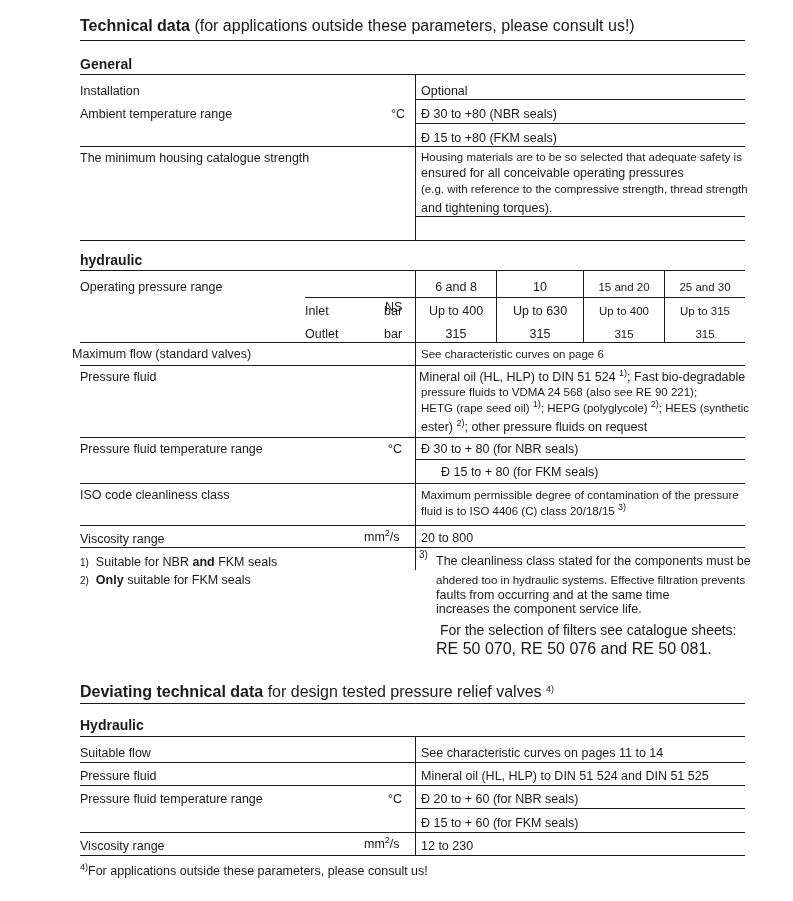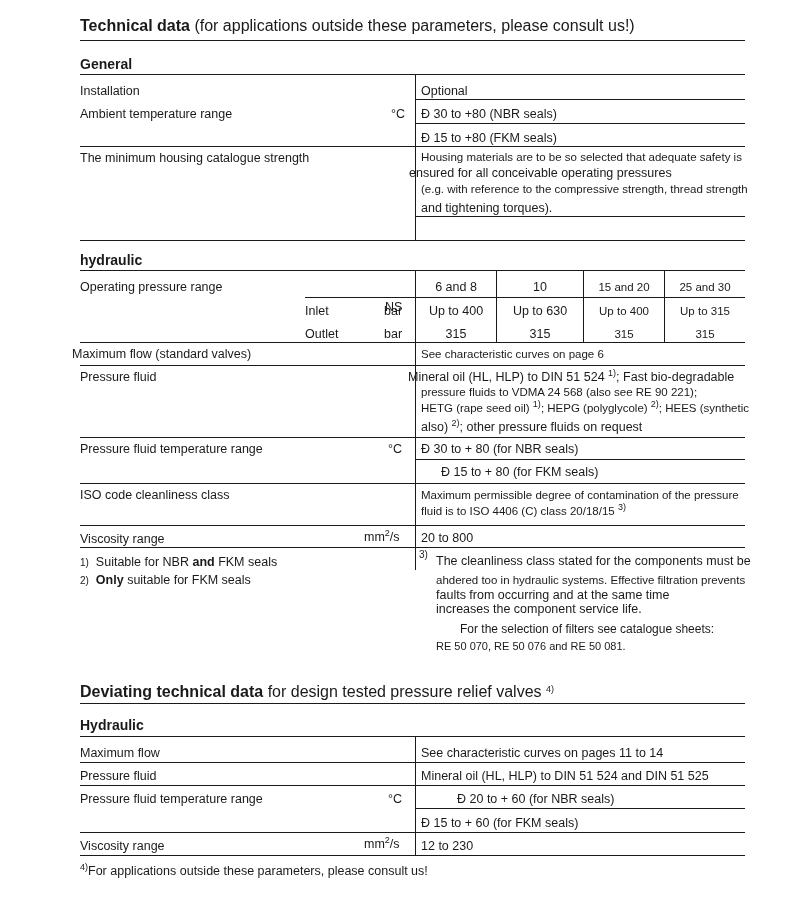--- a/index.html
+++ b/index.html
@@ -35,21 +35,21 @@
 
 <div class="abs" style="left:80px; top:107px;">Ambient temperature range</div>
 <div class="abs" style="left:391px; top:107px;">°C</div>
 <div class="abs" style="left:421px; top:107px;">Ð 30 to +80 (NBR seals)</div>
 <div class="hline" style="left:415px; top:123px; width:330px;"></div>
 <div class="abs" style="left:421px; top:131px;">Ð 15 to +80 (FKM seals)</div>
 <div class="hline" style="left:80px; top:146px; width:665px;"></div>
 
 <div class="abs" style="left:80px; top:151px;">The minimum housing catalogue strength</div>
 <div class="abs small" style="left:421px; top:151px;">Housing materials are to be so selected that adequate safety is</div>
-<div class="abs" style="left:409px; top:166px;text-align:right;">ensured for all conceivable operating pressures</div>
+<div class="abs" style="left:421px; top:166px;text-align:right;">ensured for all conceivable operating pressures</div>
 <div class="abs small" style="left:421px; top:183px;">(e.g. with reference to the compressive strength, thread strength</div>
 <div class="abs" style="left:421px; top:201px;">and tightening torques).</div>
 <div class="hline" style="left:415px; top:216px; width:330px;"></div>
 <div class="hline" style="left:80px; top:240px; width:665px;"></div>
 
 <div class="abs section" style="left:80px; top:252px;">hydraulic</div>
 <div class="hline" style="left:80px; top:270px; width:665px;"></div>
 
 <div class="abs" style="left:80px; top:280px;">Operating pressure range</div>
 <div class="abs" style="left:385px; top:280px;margin-top:20px;">NS</div>
@@ -78,32 +78,32 @@
 <div class="abs center" style="left:497px; width:86px; top:327px;">315</div>
 <div class="abs center small" style="left:584px; width:80px; top:328px;">315</div>
 <div class="abs center small" style="left:665px; width:80px; top:328px;">315</div>
 <div class="hline" style="left:80px; top:342px; width:665px;"></div>
 
 <div class="abs" style="left:72px; top:347px;">Maximum flow (standard valves)</div>
 <div class="abs small" style="left:421px; top:348px;">See characteristic curves on page 6</div>
 <div class="hline" style="left:80px; top:365px; width:665px;"></div>
 
 <div class="abs" style="left:80px; top:370px;">Pressure fluid</div>
-<div class="abs" style="left:408px; top:370px;">
+<div class="abs" style="left:419px; top:370px;">
   <span>Mineral oil (HL, HLP) to DIN 51 524</span>
   <sup>1)</sup><span>; Fast bio-degradable</span>
 </div>
 <div class="abs small" style="left:421px; top:386px;">pressure fluids to VDMA 24 568 (also see RE 90 221);</div>
 <div class="abs small" style="left:421px; top:402px;">
   <span>HETG (rape seed oil)</span>
   <sup>1)</sup><span>; HEPG (polyglycole)</span>
   <sup>2)</sup><span>; HEES (synthetic</span>
 </div>
 <div class="abs" style="left:421px; top:420px;">
-  <span>also)</span>
+  <span>ester)</span>
   <sup>2)</sup><span>; other pressure fluids on request</span>
 </div>
 <div class="hline" style="left:80px; top:437px; width:665px;"></div>
 
 <div class="abs" style="left:80px; top:442px;">Pressure fluid temperature range</div>
 <div class="abs" style="left:388px; top:442px;">°C</div>
 <div class="abs" style="left:421px; top:442px;">Ð 30 to + 80 (for NBR seals)</div>
 <div class="hline" style="left:415px; top:459px; width:330px;"></div>
 <div class="abs" style="left:441px; top:465px;">Ð 15 to + 80 (for FKM seals)</div>
 <div class="hline" style="left:80px; top:483px; width:665px;"></div>
@@ -130,45 +130,45 @@
 <div class="abs" style="left:80px; top:573px;">
   <span class="fn-num">2)</span>&nbsp;
   <b>Only</b><span> suitable for FKM seals</span>
 </div>
 
 <div class="abs fn-num" style="left:419px; top:549px;">3)</div>
 <div class="abs" style="left:436px; top:554px;">The cleanliness class stated for the components must be</div>
 <div class="abs small" style="left:436px; top:574px;">ahdered too in hydraulic systems. Effective filtration prevents</div>
 <div class="abs" style="left:436px; top:588px;">faults from occurring and at the same time</div>
 <div class="abs" style="left:436px; top:602px;">increases the component service life.</div>
-<div class="abs" style="left:460px; top:622px; font-size:12px;text-align:center;">For the selection of filters see catalogue sheets:</div>
-<div class="abs" style="left:436px; top:640px; font-size:11px;">RE 50 070, RE 50 076 and RE 50 081.</div>
+<div class="abs" style="left:440px; top:622px; font-size:14px;text-align:center;">For the selection of filters see catalogue sheets:</div>
+<div class="abs" style="left:436px; top:640px; font-size:16px;">RE 50 070, RE 50 076 and RE 50 081.</div>
 
 <div class="abs title" style="left:80px; top:683px;">
   <b>Deviating technical data</b>
   <span>for design tested pressure relief valves</span>
   <sup>4)</sup>
 </div>
 <div class="hline" style="left:80px; top:703px; width:665px;"></div>
 
 <div class="abs section" style="left:80px; top:717px;">Hydraulic</div>
 <div class="hline" style="left:80px; top:736px; width:665px;"></div>
 <div class="vline" style="left:415px; top:736px; height:120px;"></div>
 
-<div class="abs" style="left:80px; top:746px;">Maximum flow</div>
+<div class="abs" style="left:80px; top:746px;">Suitable flow</div>
 <div class="abs" style="left:421px; top:746px;">See characteristic curves on pages 11 to 14</div>
 <div class="hline" style="left:80px; top:762px; width:665px;"></div>
 
 <div class="abs" style="left:80px; top:769px;">Pressure fluid</div>
 <div class="abs" style="left:421px; top:769px;">Mineral oil (HL, HLP) to DIN 51 524 and DIN 51 525</div>
 <div class="hline" style="left:80px; top:785px; width:665px;"></div>
 
 <div class="abs" style="left:80px; top:792px;">Pressure fluid temperature range</div>
 <div class="abs" style="left:388px; top:792px;">°C</div>
-<div class="abs" style="left:421px; top:792px;margin-left:36px;">Ð 20 to + 60 (for NBR seals)</div>
+<div class="abs" style="left:421px; top:792px;">Ð 20 to + 60 (for NBR seals)</div>
 <div class="hline" style="left:415px; top:808px; width:330px;"></div>
 <div class="abs" style="left:421px; top:816px;">Ð 15 to + 60 (for FKM seals)</div>
 <div class="hline" style="left:80px; top:832px; width:665px;"></div>
 
 <div class="abs" style="left:80px; top:839px;">Viscosity range</div>
 <div class="abs" style="left:364px; top:837px;">
   <span>mm</span><sup>2</sup><span>/s</span>
 </div>
 <div class="abs" style="left:421px; top:839px;">12 to 230</div>
 <div class="hline" style="left:80px; top:855px; width:665px;"></div>

